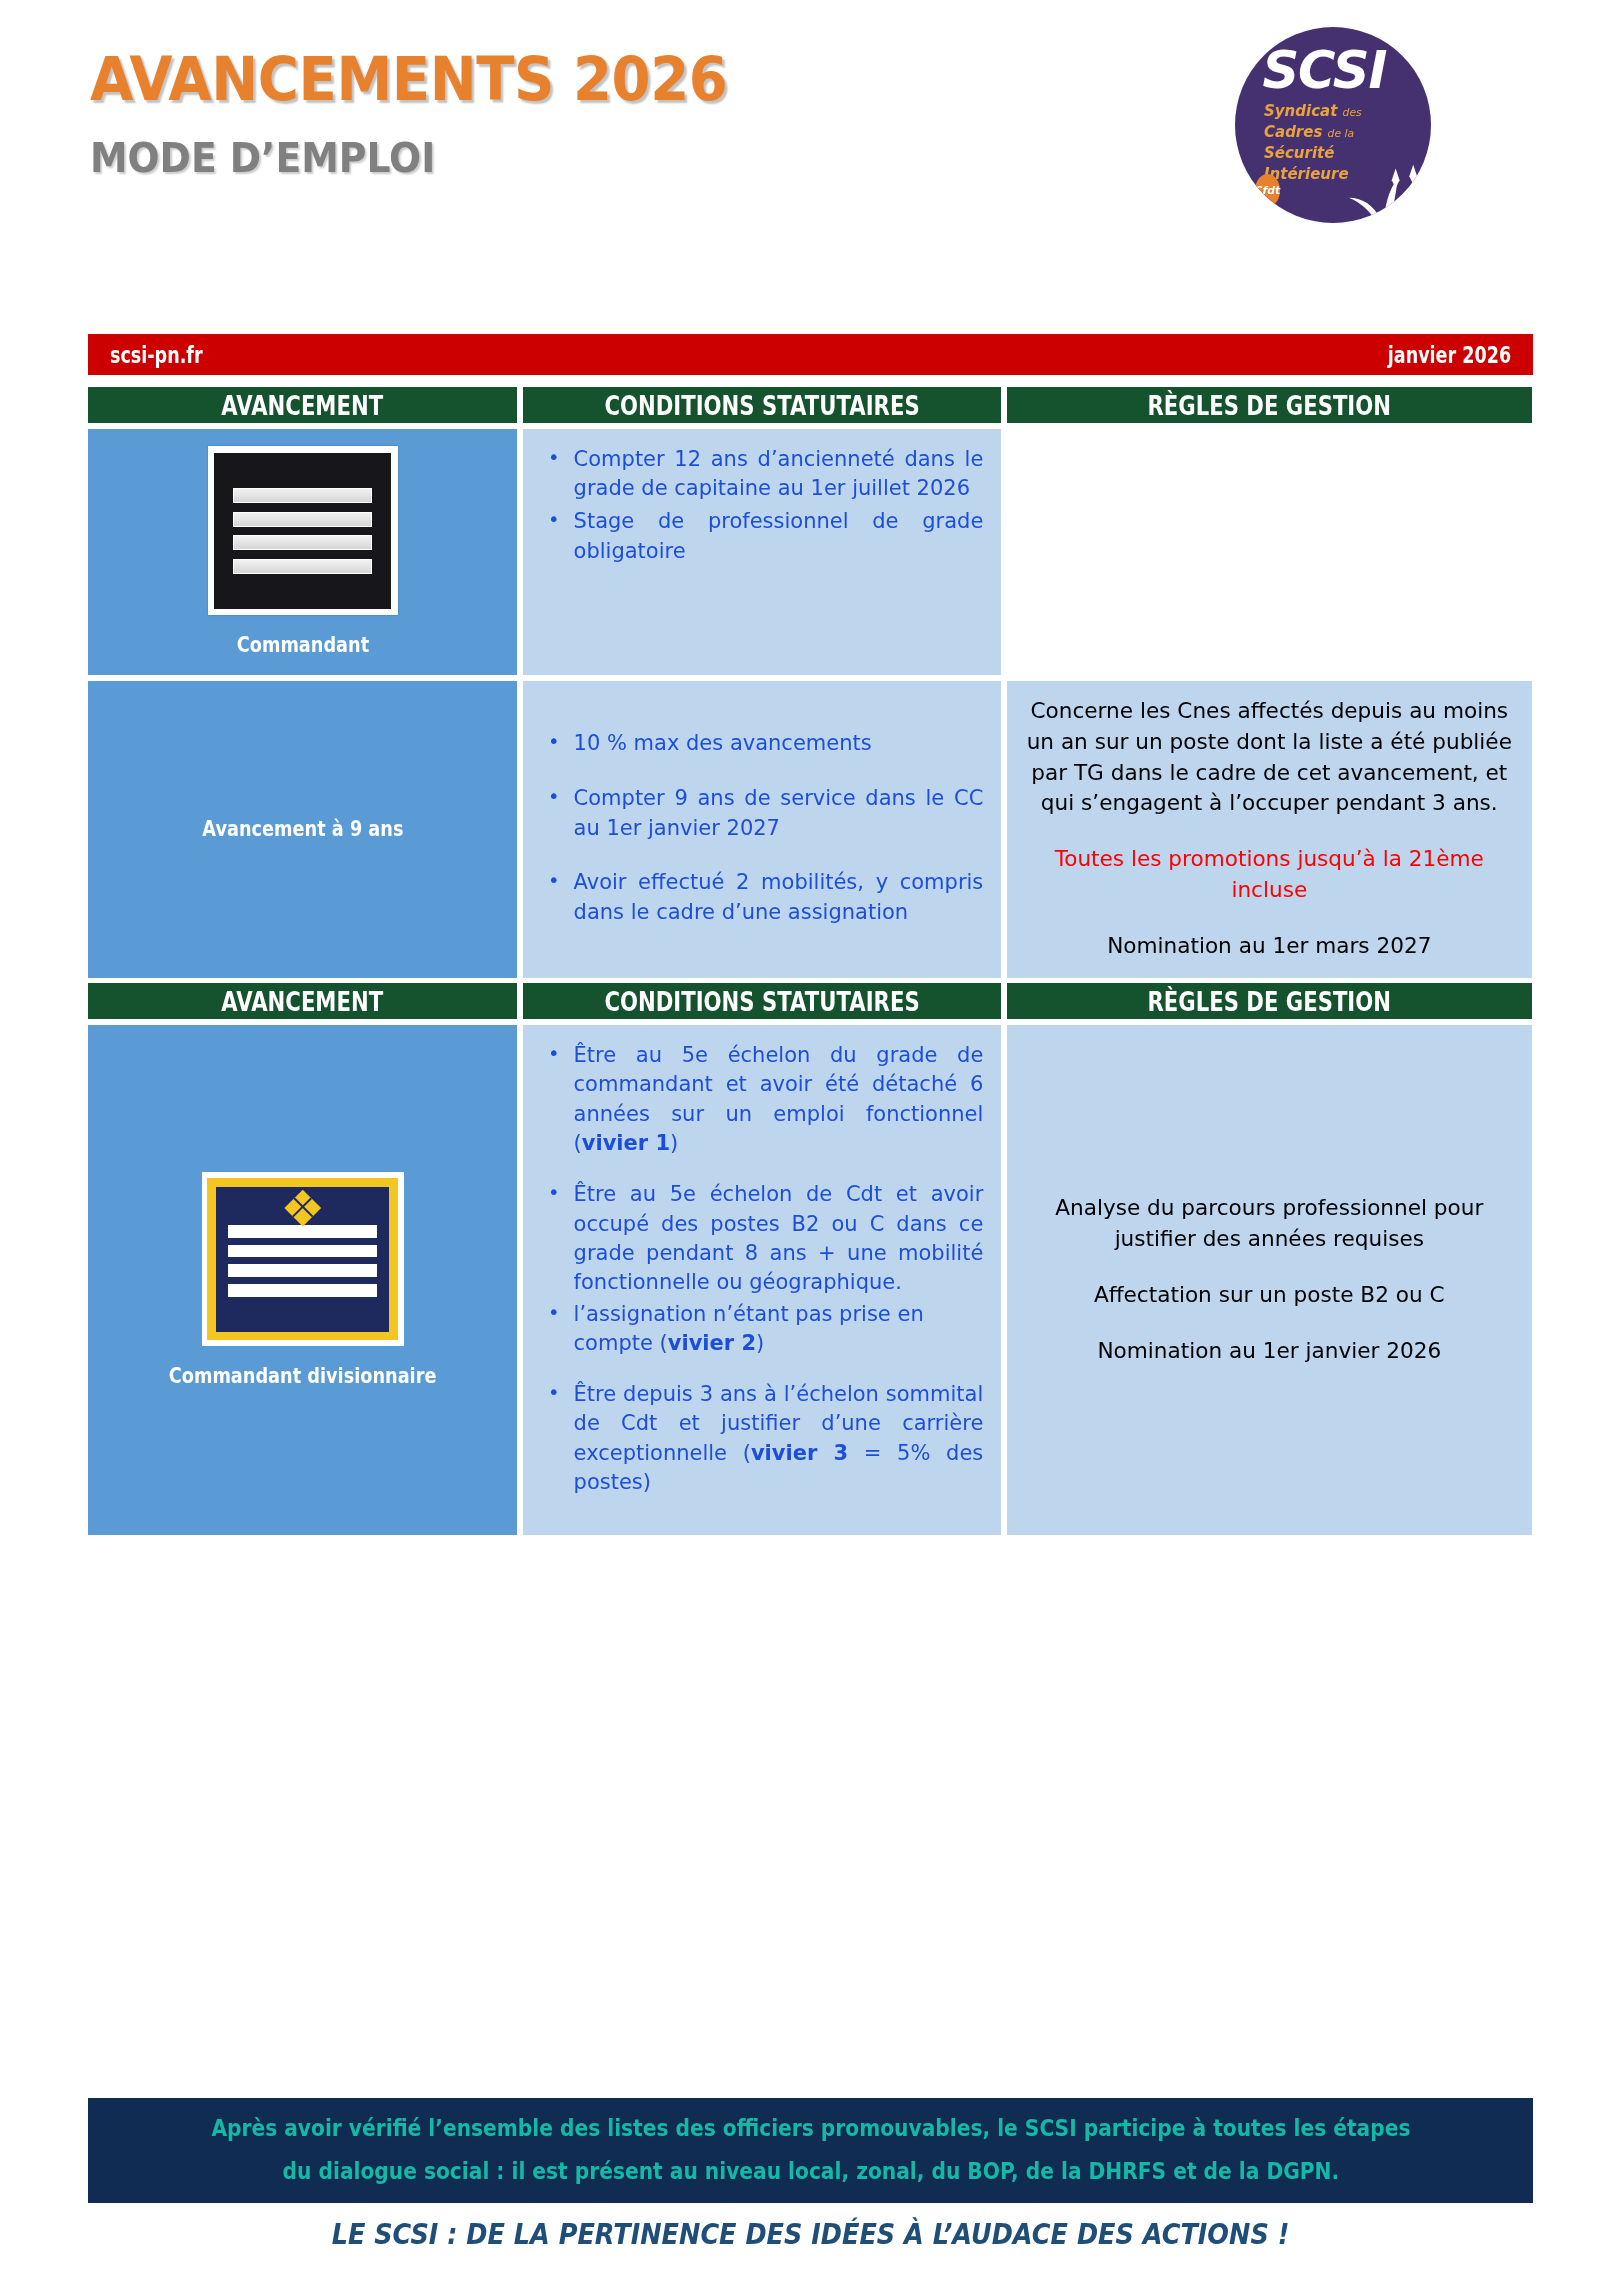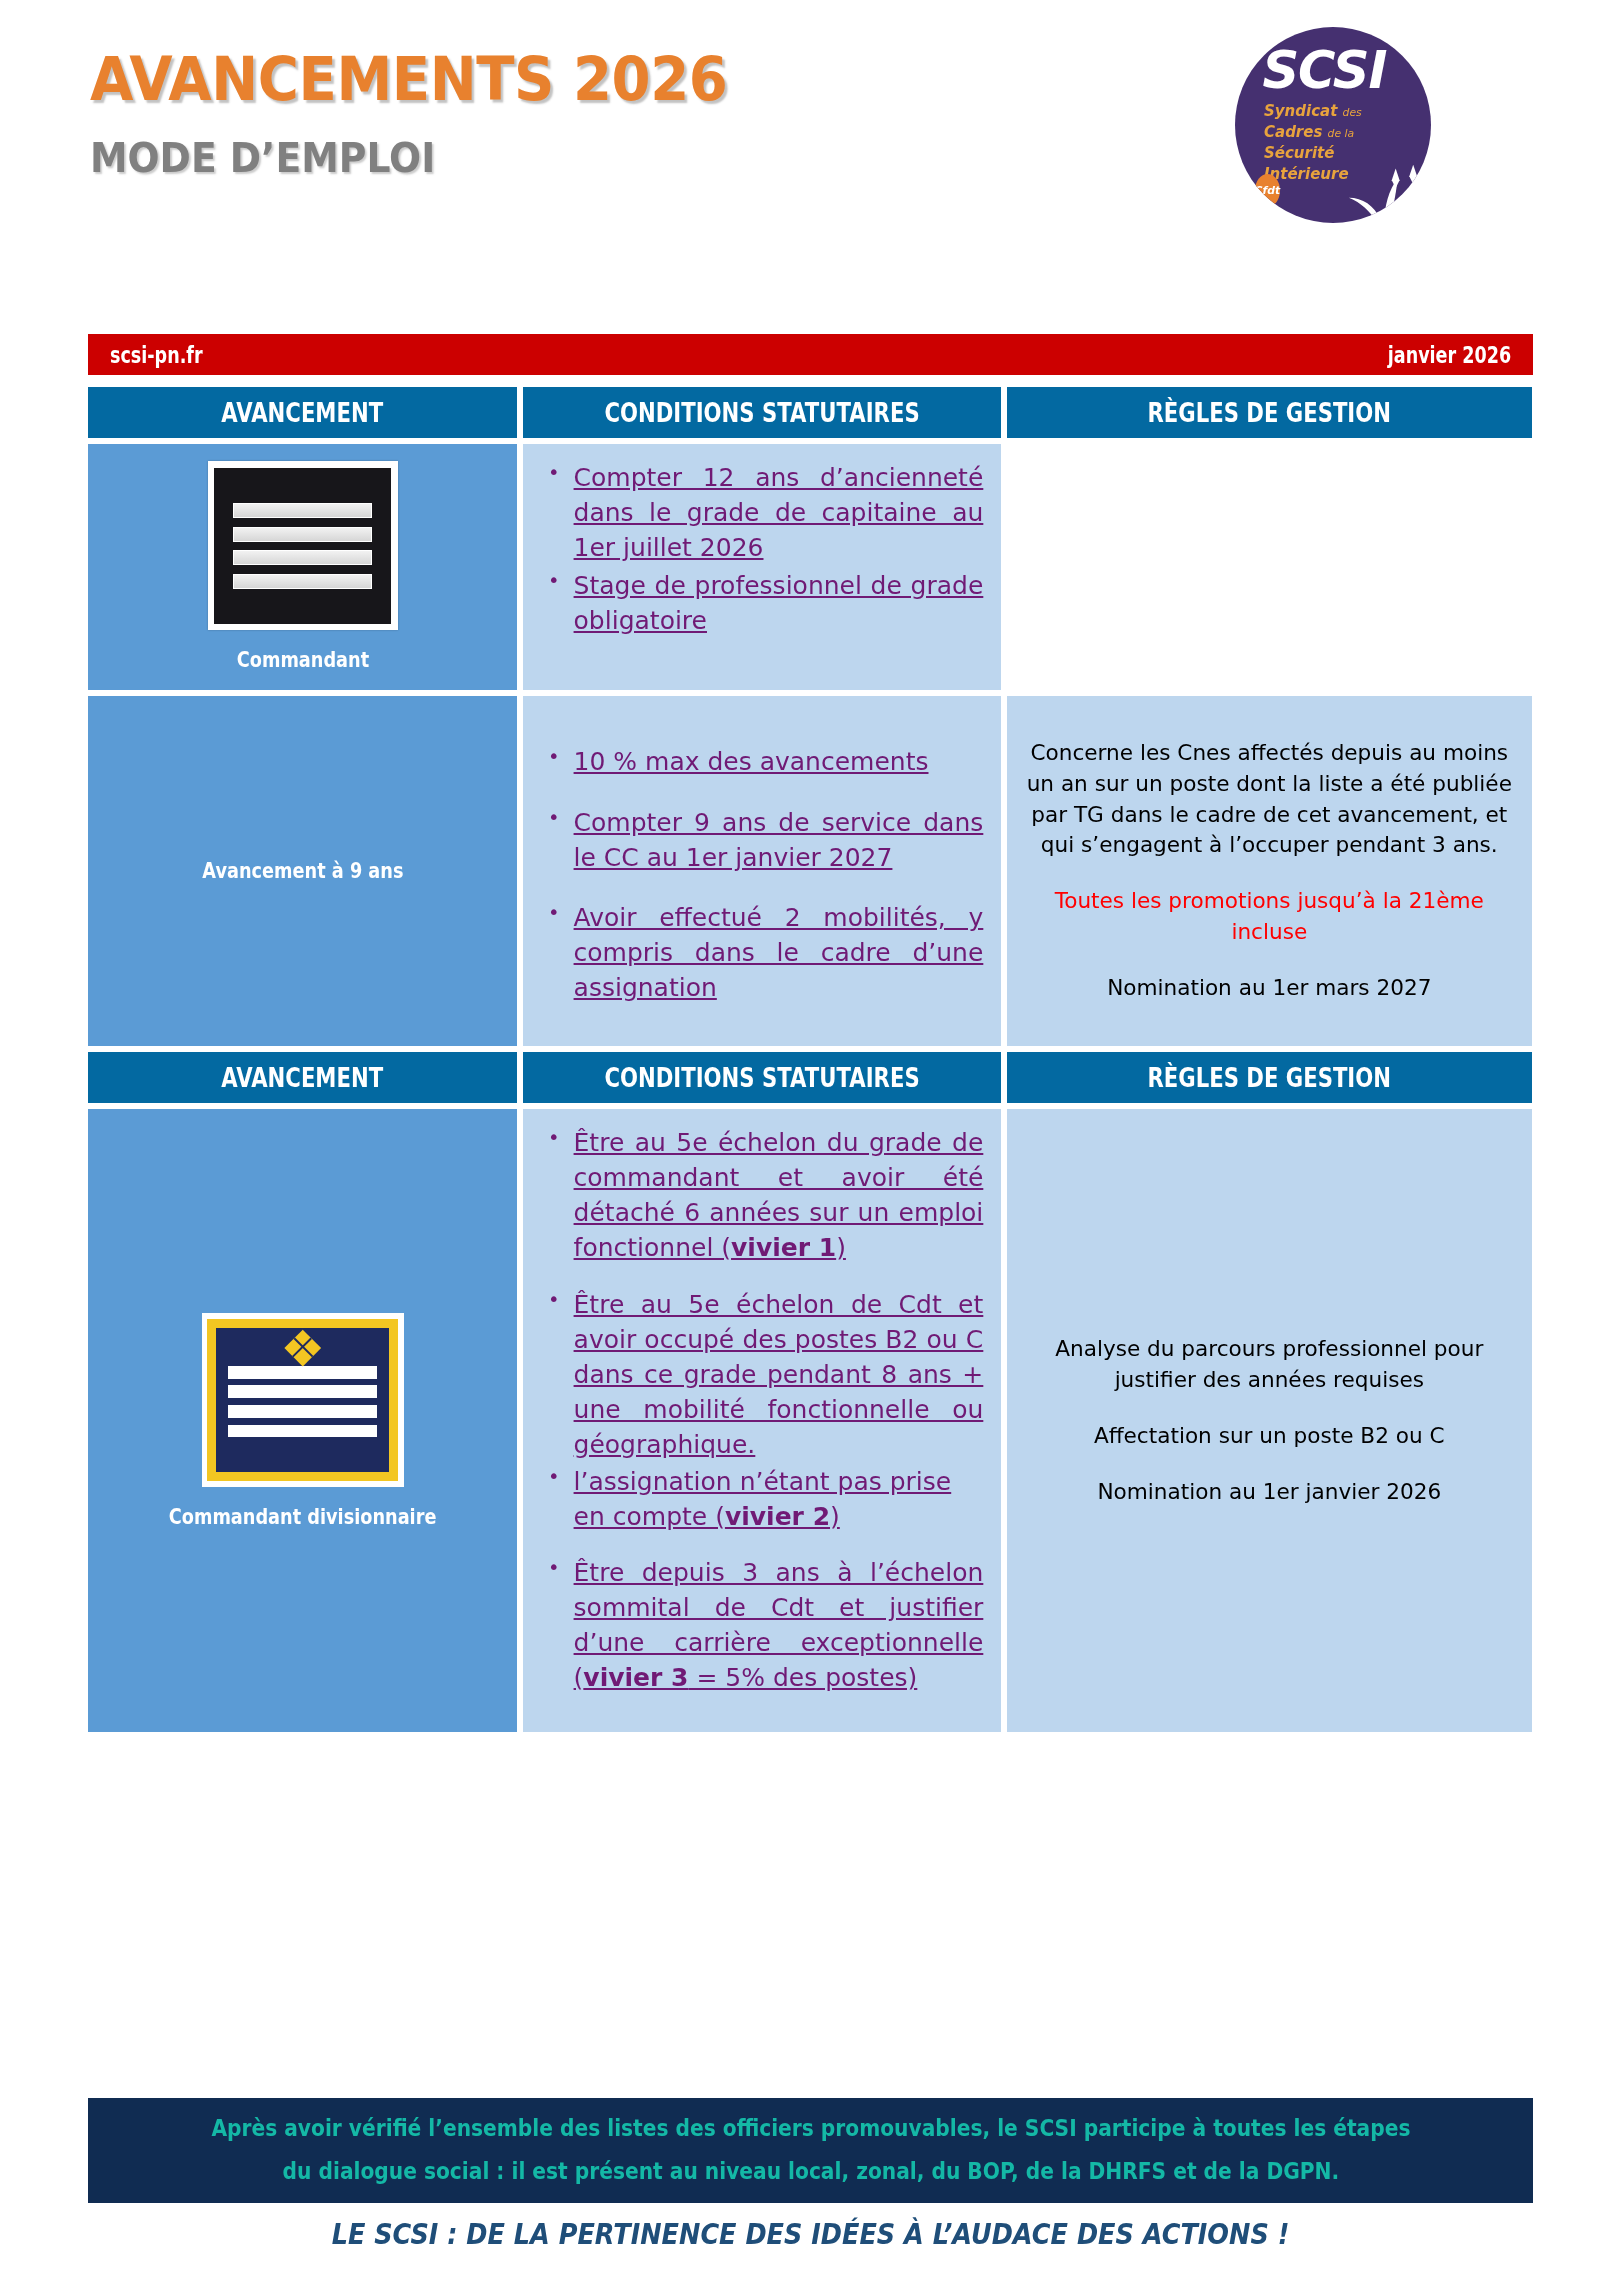--- a/index.html
+++ b/index.html
@@ -126,23 +126,23 @@
     left: 88px;
     top: 387px;
     width: 1445px;
   }
   .trow { display: flex; gap: 5.9px; margin-bottom: 5.9px; }
   .c1 { width: 429px; flex: 0 0 429px; }
   .c2 { width: 478px; flex: 0 0 478px; }
   .c3 { width: 525px; flex: 0 0 525px; }
 
   .hdr-cell {
-    background: #0369a1;
-    color: #ffffff;
-    height: 51px;
+    background: #14532d;
+    color: #ffffff;
+    height: 36px;
     display: flex;
     align-items: center;
     justify-content: center;
     font-family: "DejaVu Sans", sans-serif;
     font-weight: bold;
     font-size: 26.5px;
   }
   .hdr-cell span {
     transform: scaleX(0.80);
     transform-origin: center;
@@ -235,26 +235,25 @@
   .bar-nav { height: 12.7px; background: #ffffff; }
 
   
   ul.conds {
     margin: 0; padding: 0 3.9px 0 37px;
     list-style: none;
   }
   ul.conds > li {
     position: relative;
     font-family: "DejaVu Sans", sans-serif;
-    font-size: 25px;
+    font-size: 21px;
     line-height: 1.40;
     text-align: justify;
     margin-bottom: 3.9px;
-    color: #701a75;
-    text-decoration: underline;
+    color: #1d4ed8;
   }
   ul.conds > li::before {
     content: "\2022";
     position: absolute;
     left: -25.5px;
     top: -1px;
     font-size: 19.6px;
   }
   ul.conds.spaced > li { margin-bottom: 25.5px; }
   ul.conds.spaced2 > li { margin-bottom: 21.6px; }

